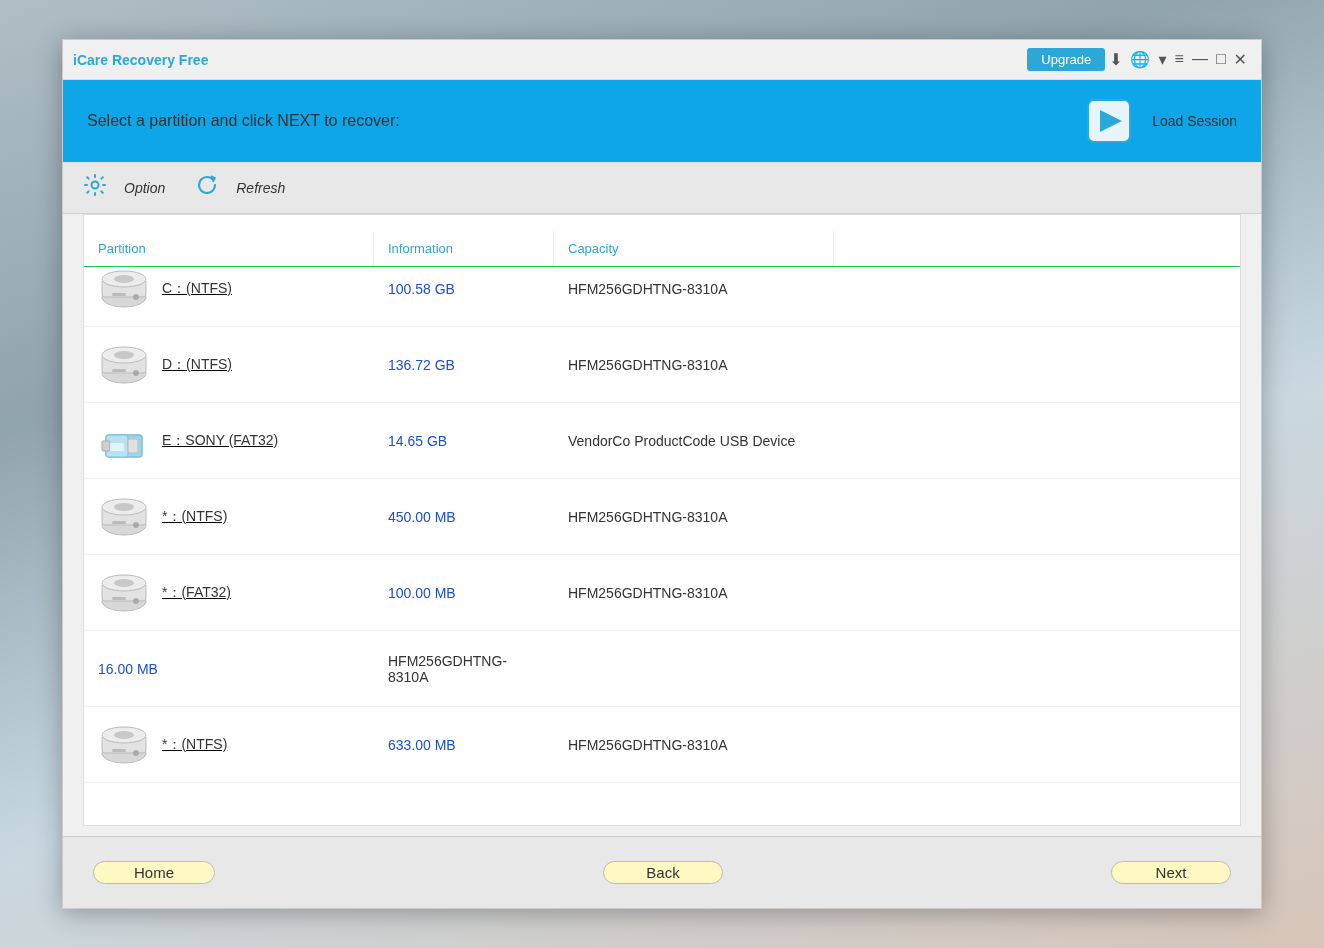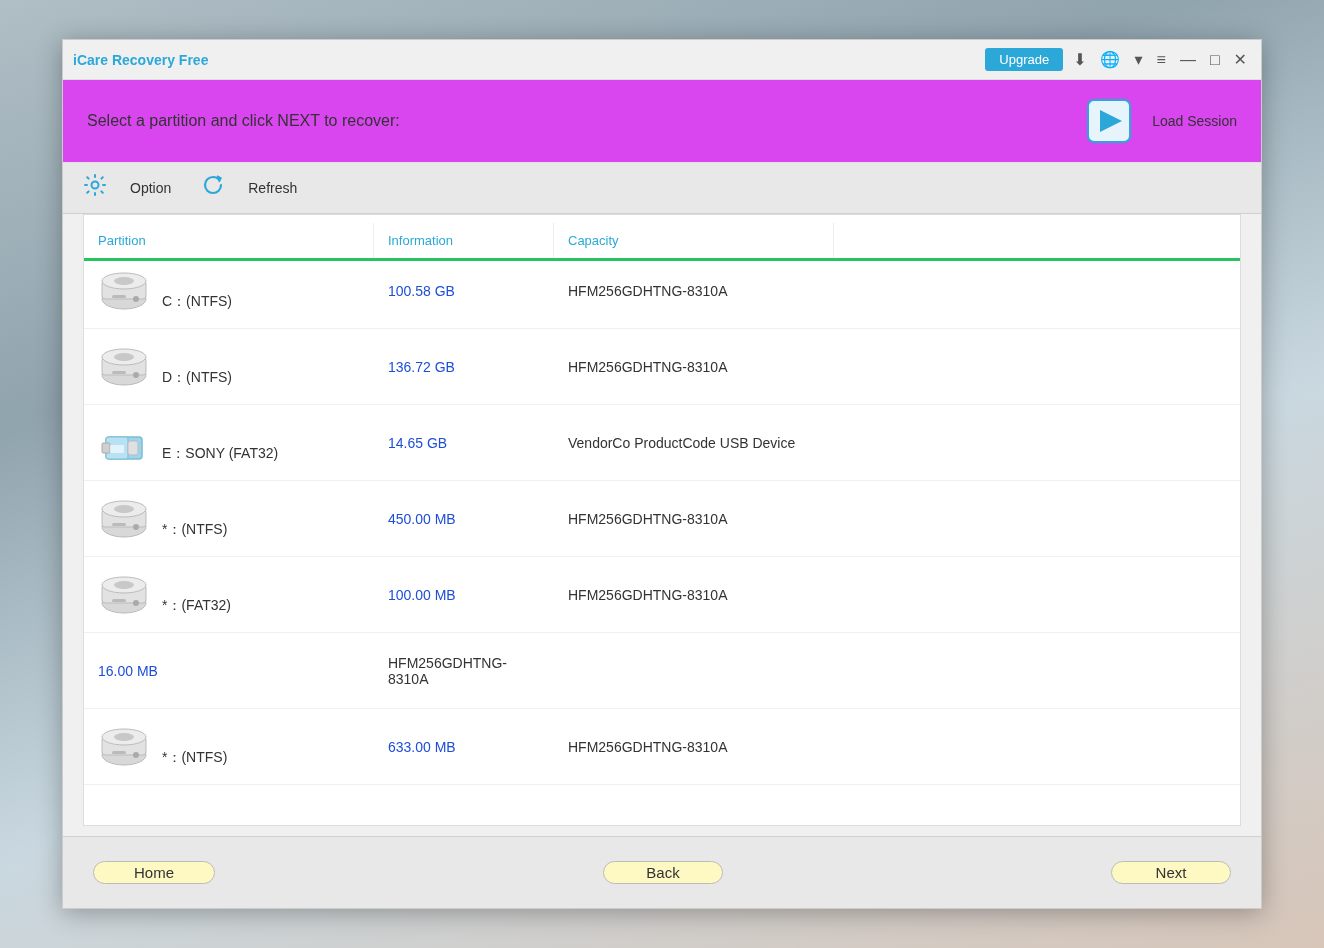--- a/index.html
+++ b/index.html
@@ -37,42 +37,41 @@
       flex-shrink: 0;
     }
     .titlebar-title {
       color: #2ba8d8;
       font-size: 14px;
       font-weight: 600;
       flex: 1;
     }
     .titlebar-controls {
       display: flex;
-      align-items: flex-end;
-      gap: 6px;
+      align-items: flex-start;
     }
     .btn-upgrade {
       background: #2ba8d8;
       color: white;
       border: none;
       border-radius: 3px;
       padding: 4px 14px;
       font-size: 13px;
       cursor: pointer;
     }
     .titlebar-icon {
       font-size: 16px;
       color: #555;
       cursor: pointer;
       padding: 2px 4px;
     }
 
     
     .header {
-      background: #d946ef;
+      background: #0ea5e9;
       padding: 18px 24px;
       display: flex;
       align-items: center;
       justify-content: space-between;
       border-bottom: 1px solid #e0e0e0;
       flex-shrink: 0;
     }
     .header-text {
       font-size: 16px;
       color: #333;
@@ -100,26 +99,27 @@
       padding: 10px 20px;
       display: flex;
       align-items: center;
       gap: 30px;
       border-bottom: 1px solid #d0d0d0;
       flex-shrink: 0;
     }
     .toolbar-btn {
       display: flex;
       align-items: center;
-      gap: 23px;
+      gap: 17px;
       cursor: pointer;
       background: none;
       border: none;
       font-size: 14px;
       color: #333;
+      font-style: italic;
     }
     .gear-icon {
       font-size: 22px;
       color: #2ba8d8;
     }
     .refresh-icon {
       font-size: 22px;
       color: #2ba8d8;
     }
 
@@ -128,23 +128,23 @@
       flex: 1;
       overflow-y: auto;
       background: white;
       margin: 0 20px 10px 20px;
       border: 1px solid #ddd;
     }
     .table-header {
       display: grid;
       grid-template-columns: 290px 180px 280px 1fr;
       background: white;
-      border-bottom: 3px solid #22c55e;
+      border-bottom: 1px solid #22c55e;
       position: sticky;
-      top: 8px;
+      top: 16px;
       z-index: 1;
     }
     .table-header-cell {
       padding: 10px 14px;
       font-size: 13px;
       color: #2ba8d8;
       border-right: 1px solid #eee;
     }
     .table-header-cell:last-child { border-right: none; }
 
@@ -152,23 +152,24 @@
       display: grid;
       grid-template-columns: 290px 180px 280px 1fr;
       border-bottom: 1px solid #f0f0f0;
       align-items: center;
       min-height: 76px;
       cursor: pointer;
     }
 
     .partition-cell {
       display: flex;
-      align-items: flex-end;
+      align-items: center;
       gap: 12px;
       padding: 10px 14px;
+      text-decoration: underline;
     }
     .partition-name {
       font-size: 14px;
       color: #333;
     }
     .capacity-cell {
       padding: 10px 14px;
       font-size: 14px;
       color: #1d4ed8;
     }

